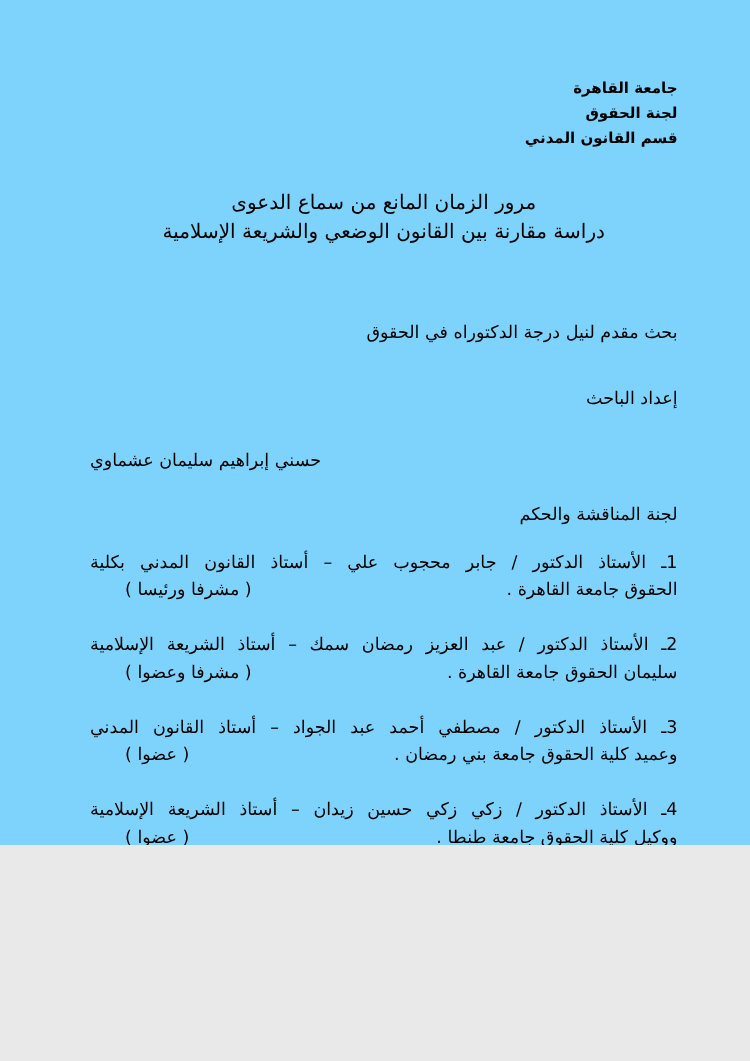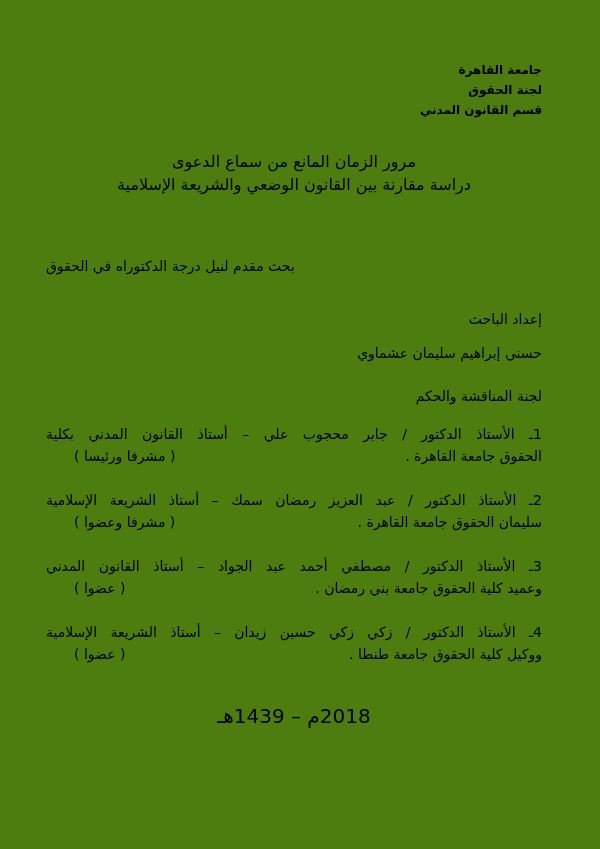--- a/index.html
+++ b/index.html
@@ -3,54 +3,54 @@
 <meta charset="utf-8">
 <style>
   * { margin: 0; padding: 0; box-sizing: border-box; }
   html, body { background: #e9e9e9; }
   body {
     width: 600px; height: 849px;
     font-family: "DejaVu Sans", sans-serif;
     color: #000;
   }
   .page {
-    width: 600px; height: 849px;
-    background: #4d7c0f;
+    width: 600px; height: 676px;
+    background: #7dd3fc;
     direction: rtl;
-    padding: 60px 58px 0 46px;
+    padding: 60px 58px 0 72px;
     overflow: hidden;
   }
   .inst-header {
     text-align: right;
     font-weight: bold;
     font-size: 12px;
     line-height: 20px;
   }
   .thesis-title {
     margin-top: 30px;
     text-align: center;
     font-weight: normal;
     font-size: 16px;
     line-height: 23px;
   }
   .degree-statement {
     margin-top: 60px;
-    text-align: left;
+    text-align: right;
     font-size: 14px;
     line-height: 20px;
   }
   .prepared-label {
     margin-top: 33px;
     text-align: right;
     font-size: 14px;
     line-height: 20px;
   }
   .author-name {
-    margin-top: 14px;
-    text-align: right;
+    margin-top: 30px;
+    text-align: left;
     font-size: 14px;
     line-height: 20px;
   }
   .committee-heading {
     margin-top: 23px;
     text-align: right;
     font-size: 14px;
     line-height: 20px;
   }
   .committee-list {

